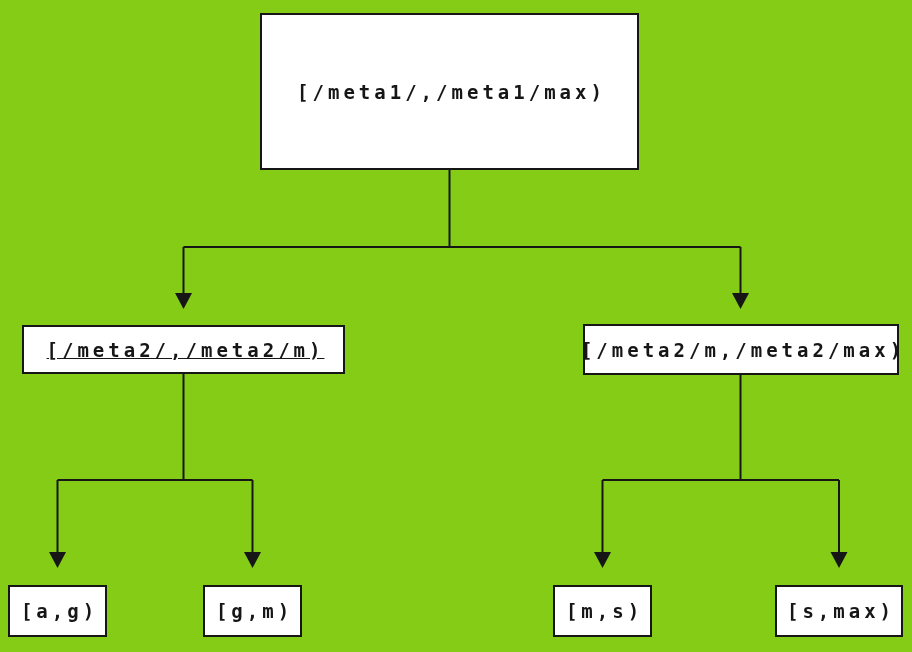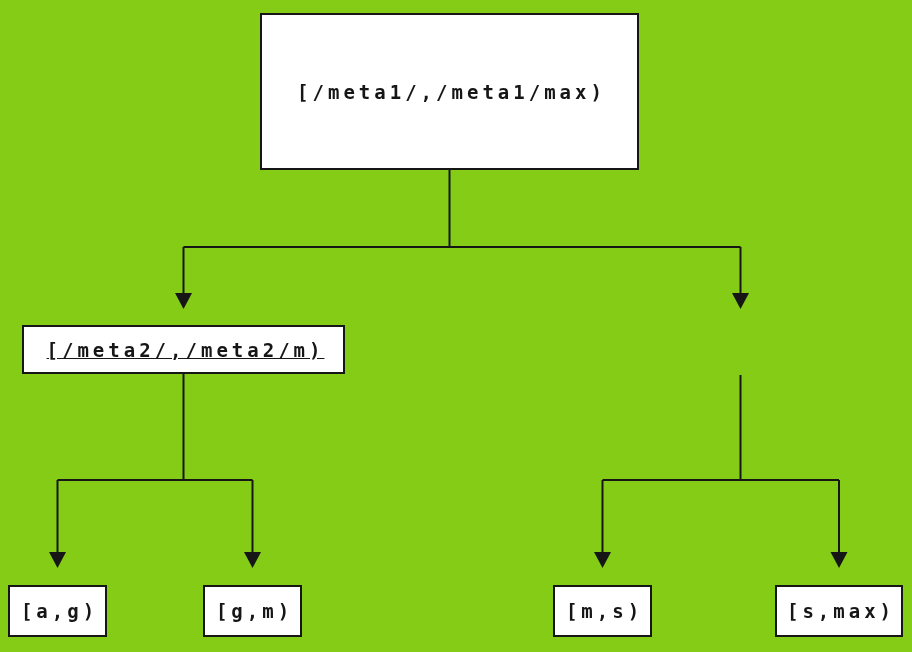--- a/index.html
+++ b/index.html
@@ -80,20 +80,21 @@
     <path class="edge-line" d="M602.5 480 L602.5 553"></path>
     <path class="edge-line" d="M839 480 L839 553"></path>
     <polygon class="edge-arrow" points="594,552 611,552 602.5,568"></polygon>
     <polygon class="edge-arrow" points="830.5,552 847.5,552 839,568"></polygon>
   </svg>
 
   <div class="node" id="node-root">[/meta1/,/meta1/max)</div>
 
   <div class="node" id="node-left">[/meta2/,/meta2/m)</div>
 
+  <div class="node" id="node-right">[/meta2/m,/meta2/max)</div>
 
   <div class="node" id="node-leaf2">[g,m)</div>
 
   <div class="node" id="node-leaf1">[a,g)</div>
 
   <div class="node" id="node-leaf3">[m,s)</div>
 
   <div class="node" id="node-leaf4">[s,max)</div>
 
 </div>

